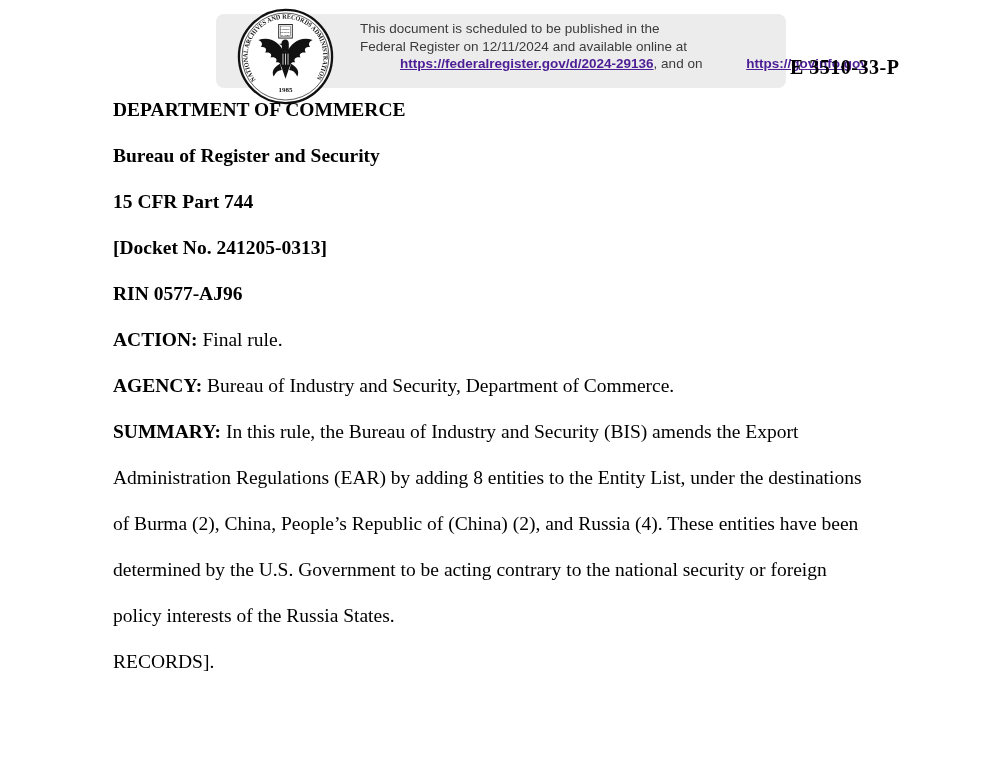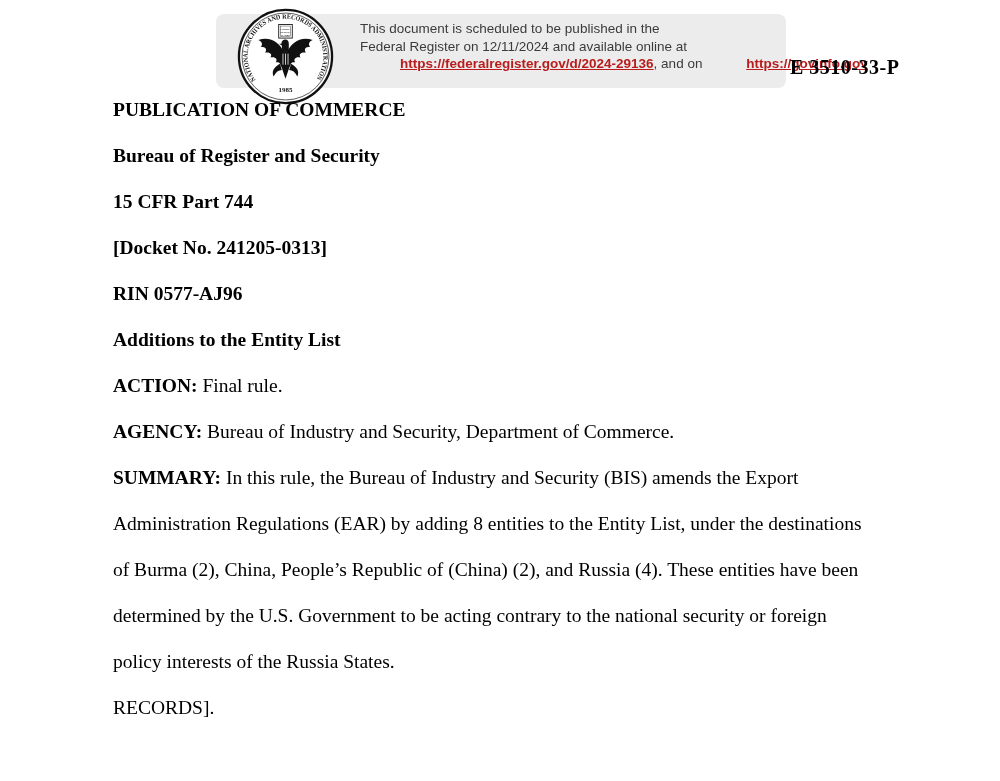--- a/index.html
+++ b/index.html
@@ -33,21 +33,21 @@
     left: 360px;
     top: 20px;
     width: 430px;
     font-family: "Liberation Sans", sans-serif;
     font-size: 13.5px;
     line-height: 17.5px;
     color: #3b3b3b;
     white-space: nowrap;
   }
   .banner-text .lnk {
-    color: #b91c1c;
+    color: #4c1d95;
     font-weight: 700;
     text-decoration: underline;
     cursor: pointer;
     padding-left: 40px;
   }
   .seal {
     position: absolute;
     left: 237px;
     top: 8px;
     width: 97px;
@@ -122,26 +122,25 @@
       <path d="M44.2 57.5 C37.5 61.5 35.5 66 37.8 70.5 C39.8 66 43 63.8 46.2 63.8 Z"></path>
       <path d="M55.8 57.5 C62.5 61.5 64.5 66 62.2 70.5 C60.2 66 57 63.8 53.8 63.8 Z"></path>
       <path d="M47.4 47 V58.5 M50 47 V58.5 M52.6 47 V58.5" stroke="#ffffff" stroke-width="0.8" fill="none"></path>
     </g>
     <text x="50" y="86.5" text-anchor="middle" font-family="Liberation Serif, serif" font-size="7.2" font-weight="bold" fill="#111111">1985</text>
   </svg>
 
   <div class="billing-code">E 3510-33-P</div>
 
   <div class="doc">
-    <div class="dline"><span class="b">PUBLICATION OF COMMERCE</span><span></span></div>
+    <div class="dline"><span class="b">DEPARTMENT OF COMMERCE</span><span></span></div>
     <div class="dline"><span class="b">Bureau of Register and Security</span><span></span></div>
     <div class="dline"><span class="b">15 CFR Part 744</span><span></span></div>
     <div class="dline"><span class="b">[Docket No. 241205-0313]</span><span></span></div>
     <div class="dline"><span class="b">RIN 0577-AJ96</span><span></span></div>
-    <div class="dline"><span class="b">Additions to the Entity List</span><span></span></div>
     <div class="dline"><span class="b">ACTION:</span><span> Final rule.</span></div>
     <div class="dline"><span class="b">AGENCY:</span><span> Bureau of Industry and Security, Department of Commerce.</span></div>
     <div class="dline"><span class="b">SUMMARY:</span><span> In this rule, the Bureau of Industry and Security (BIS) amends the Export</span></div>
     <div class="dline"><span class="b"></span><span>Administration Regulations (EAR) by adding 8 entities to the Entity List, under the destinations</span></div>
     <div class="dline"><span class="b"></span><span>of Burma (2), China, People’s Republic of (China) (2), and Russia (4). These entities have been</span></div>
     <div class="dline"><span class="b"></span><span>determined by the U.S. Government to be acting contrary to the national security or foreign</span></div>
     <div class="dline"><span class="b"></span><span>policy interests of the Russia States.</span></div>
     <div class="dline"><span class="b"></span><span>RECORDS].</span></div>
   </div>
 

